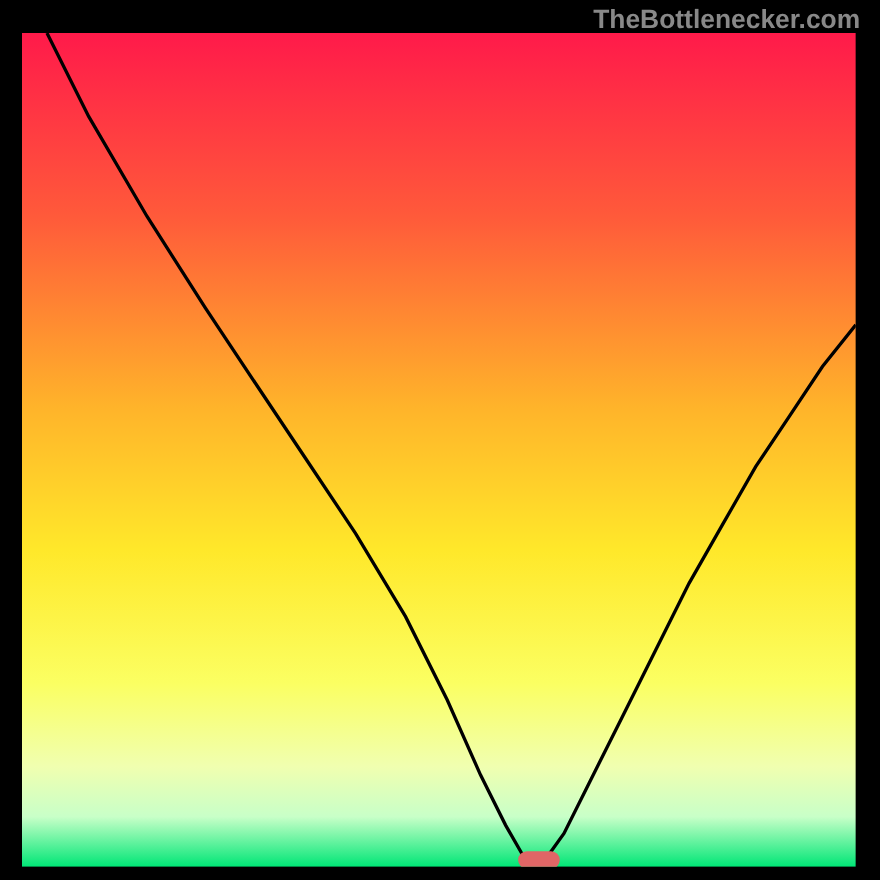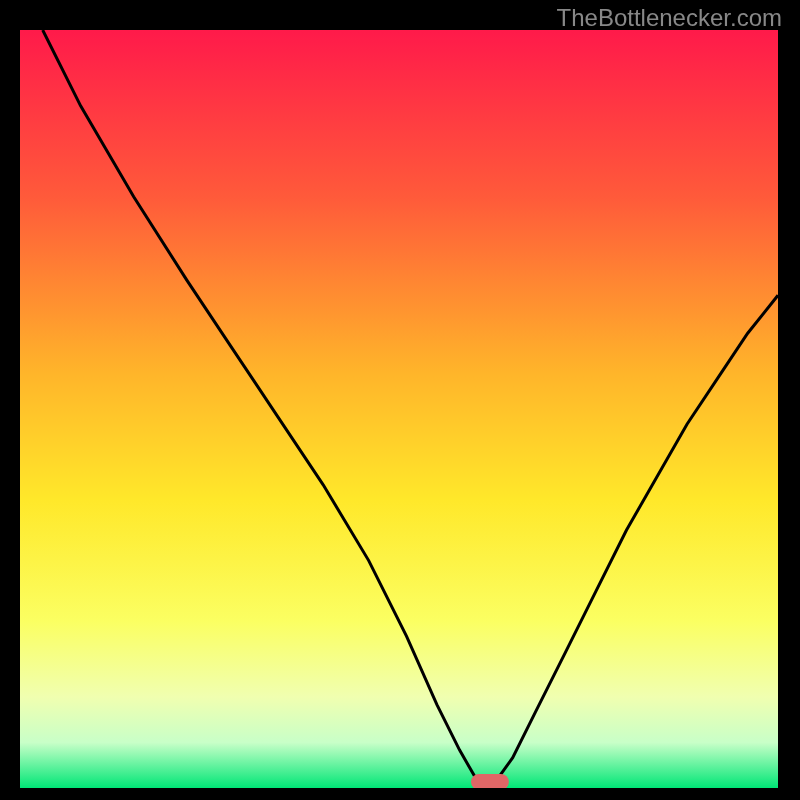--- a/index.html
+++ b/index.html
@@ -25,21 +25,21 @@
     top: 0;
     width: 758px;
     height: 758px;
   }
   .watermark {
     position: absolute;
     top: 4px;
     right: 18px;
     color: #888;
     font-size: 24px;
-    font-weight: 400;
+    font-weight: 700;
   }
 </style>
 </head>
 <body>
 
 <div class="watermark">TheBottlenecker.com</div>
 
 <div class="frame">
   <svg class="plot" viewBox="0 0 758 758">
     <defs>

